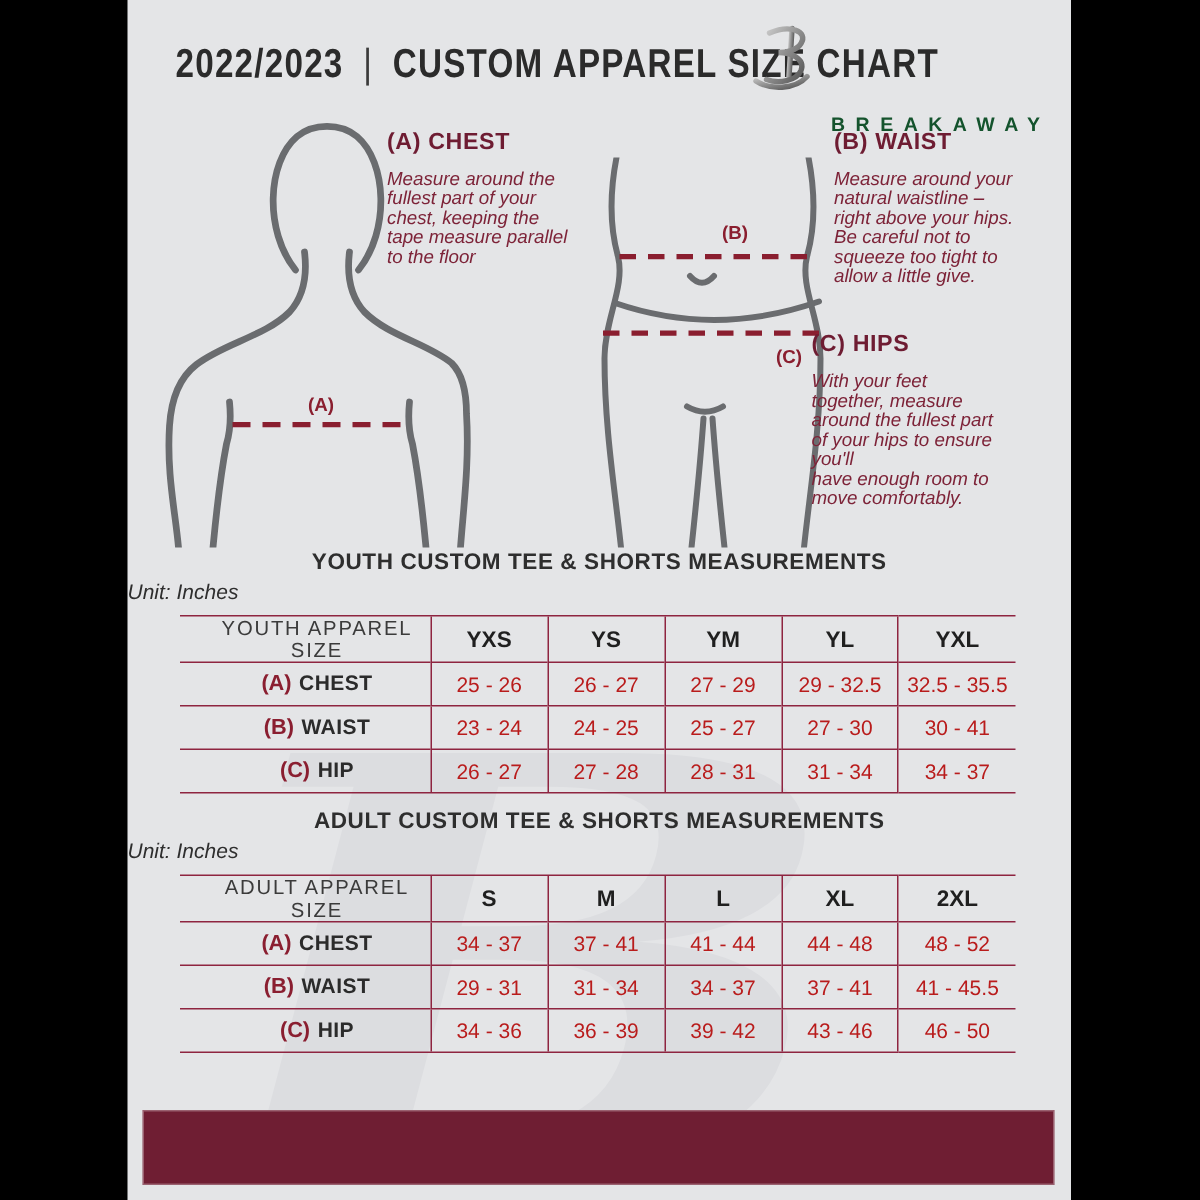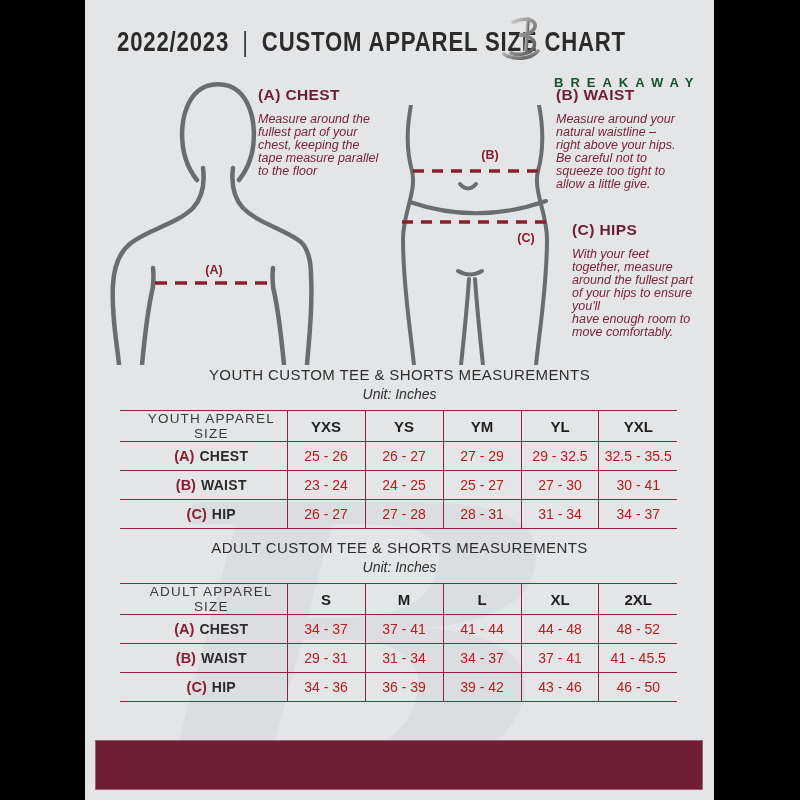--- a/index.html
+++ b/index.html
@@ -43,29 +43,29 @@
   .instr-heading {
     font-size:15.5px; font-weight:bold; color:#6e1c32; letter-spacing:0.4px;
     margin:0 0 9px 0;
   }
   .instr-body {
     font-size:12.5px; font-style:italic; color:#7d2338; line-height:13px;
     white-space:pre-line; margin:0;
   }
   .instr-a { left:173px; top:86px;  width:170px; }
   .instr-b { left:471px; top:86px;  width:158px; }
-  .instr-c { left:487px; top:221px; width:160px; }
+  .instr-c { left:456px; top:221px; width:160px; }
   .svg-label { font-family:"Liberation Sans", sans-serif; font-size:12.5px; font-weight:bold; fill:#8a1e2f; }
   
   .tbl-title {
     position:absolute; left:0; width:629px; text-align:center; z-index:1;
-    font-size:15px; font-weight:400; letter-spacing:0.4px; color:#2e2e2e;
+    font-size:15px; font-weight:700; letter-spacing:0.4px; color:#2e2e2e;
   }
   .tbl-unit {
-    position:absolute; left:0; width:629px; text-align:center; z-index:1;
+    position:absolute; left:0; width:629px; z-index:1;
     font-size:14px; font-style:italic; color:#2e2e2e;
   }
   .youth-title { top:366px; } .youth-unit { top:386px; }
   .adult-title { top:539px; } .adult-unit { top:559px; }
   .size-table {
     position:absolute; left:35px; width:557px; z-index:1;
     border-collapse:collapse; table-layout:fixed;
   }
   .youth-table { top:410px; }
   .adult-table { top:583px; }

